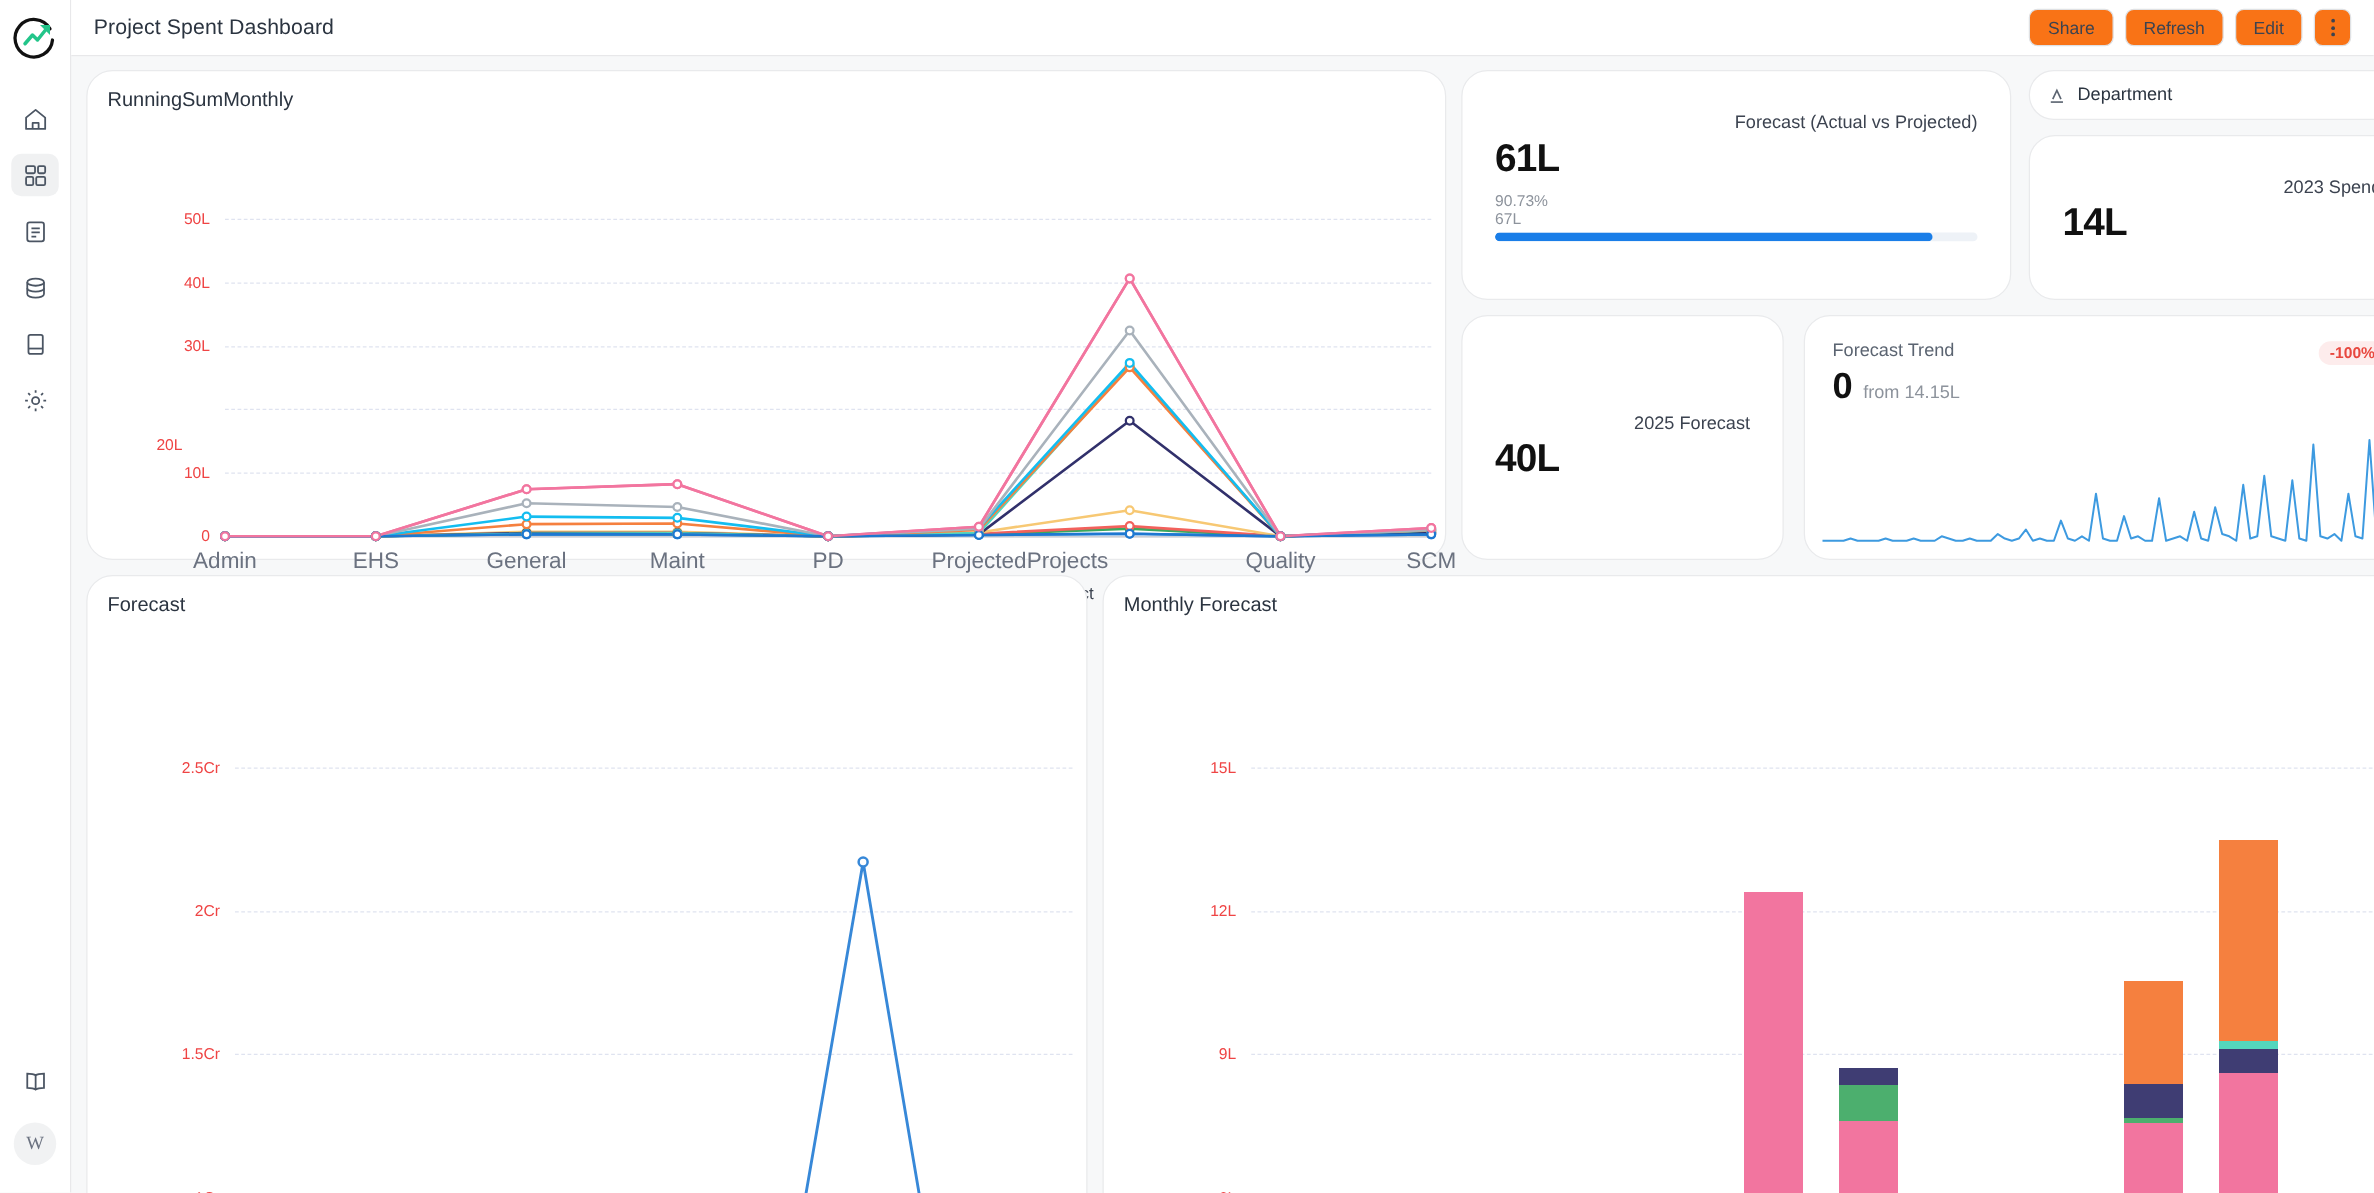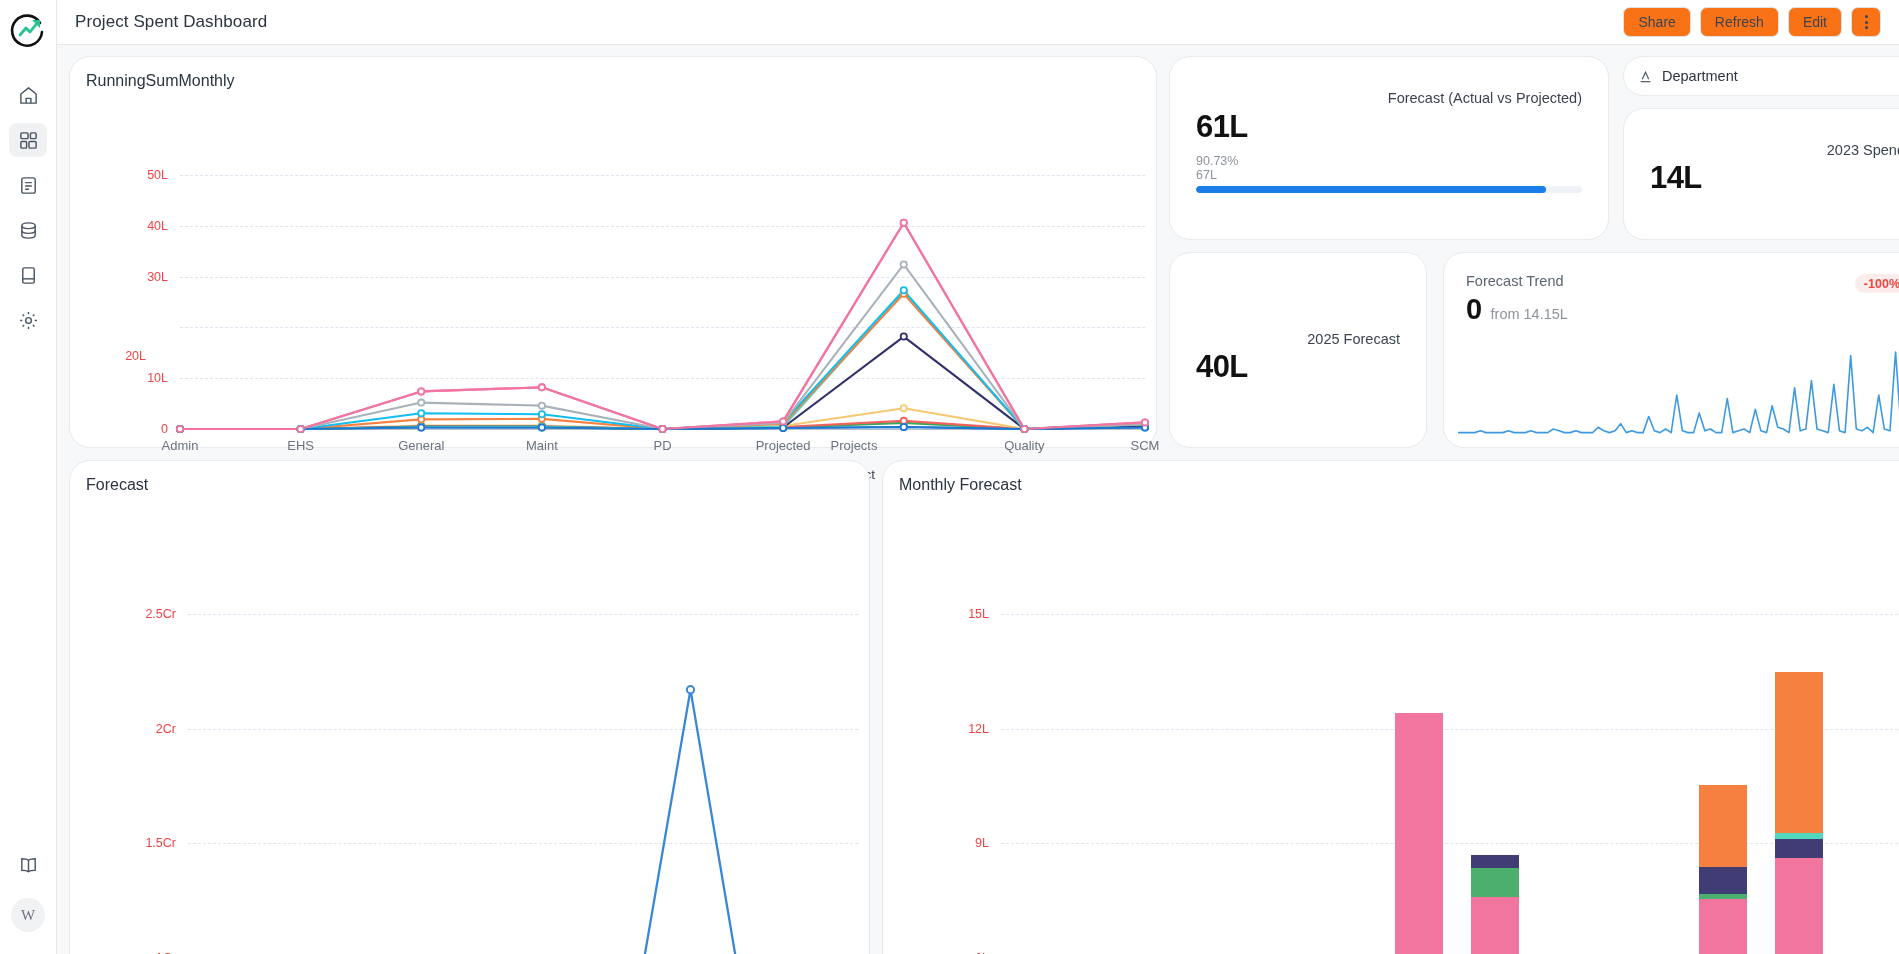--- a/index.html
+++ b/index.html
@@ -82,21 +82,21 @@
   }
   .trend-from { font-size: 14.5px; color: #8d939c; }
 
   
   .plot { position: absolute; }
   .gridline { position: absolute; left: 0; right: 0; height: 0;
      border-top: 1px dashed #dfe3f0; }
   .ytick { position: absolute; right: 0; transform: translateY(-50%);
      font-size: 12.5px; color: #ef4444; text-align: right; white-space: nowrap; }
   .xtick { position: absolute; transform: translateX(-50%);
-     font-size: 13px; color: #6b7280; white-space: nowrap; }
+     font-size: 18px; color: #6b7280; white-space: nowrap; }
   .axisline { position: absolute; left: 0; right: 0; border-top: 1px solid #b9bec7; }
   .legend { position: absolute; display: flex; flex-wrap: wrap;
      justify-content: center; align-items: center; gap: 6px 14px; }
   .lg { display: flex; align-items: center; gap: 6px; }
   .lg-dot { width: 13px; height: 13px; border-radius: 50%; display: block; }
   .lg-txt { font-size: 13.5px; color: #3c4350; white-space: nowrap; }
   svg { display: block; overflow: visible; }
   .bar { shape-rendering: crispEdges; }
 </style>
 </head>

